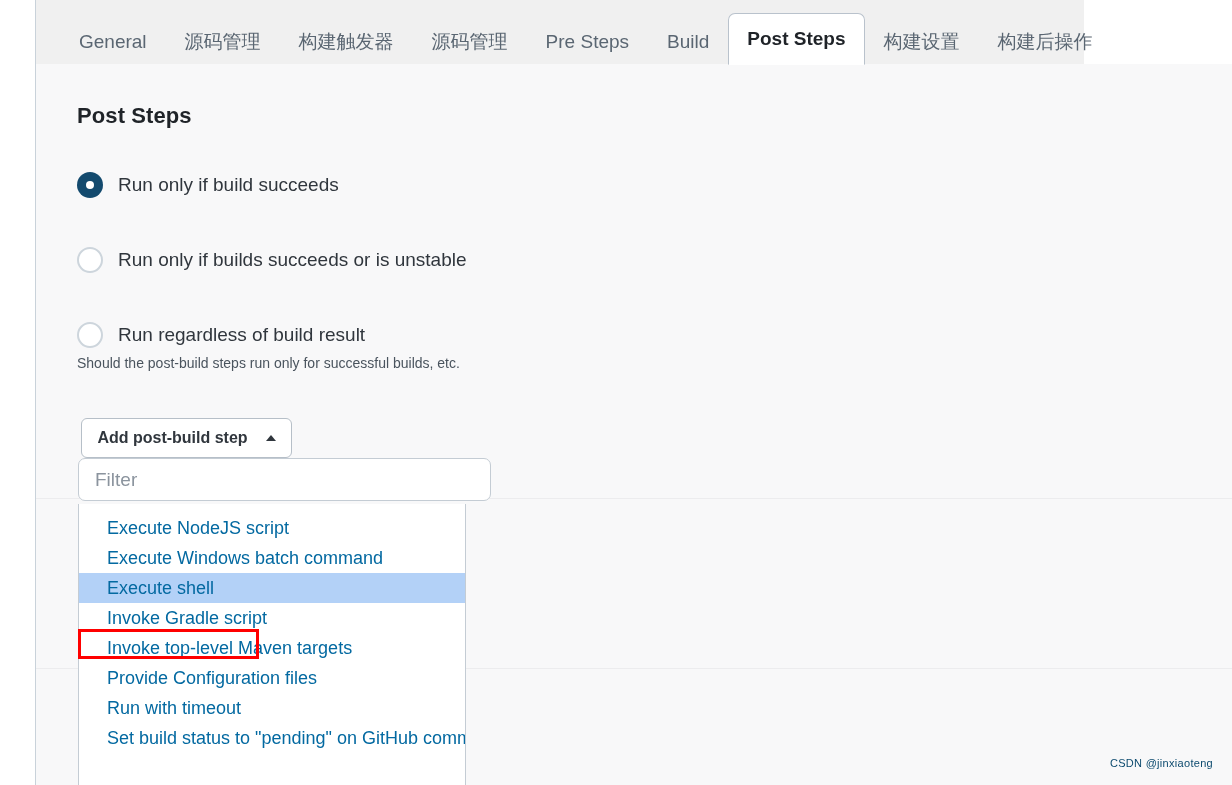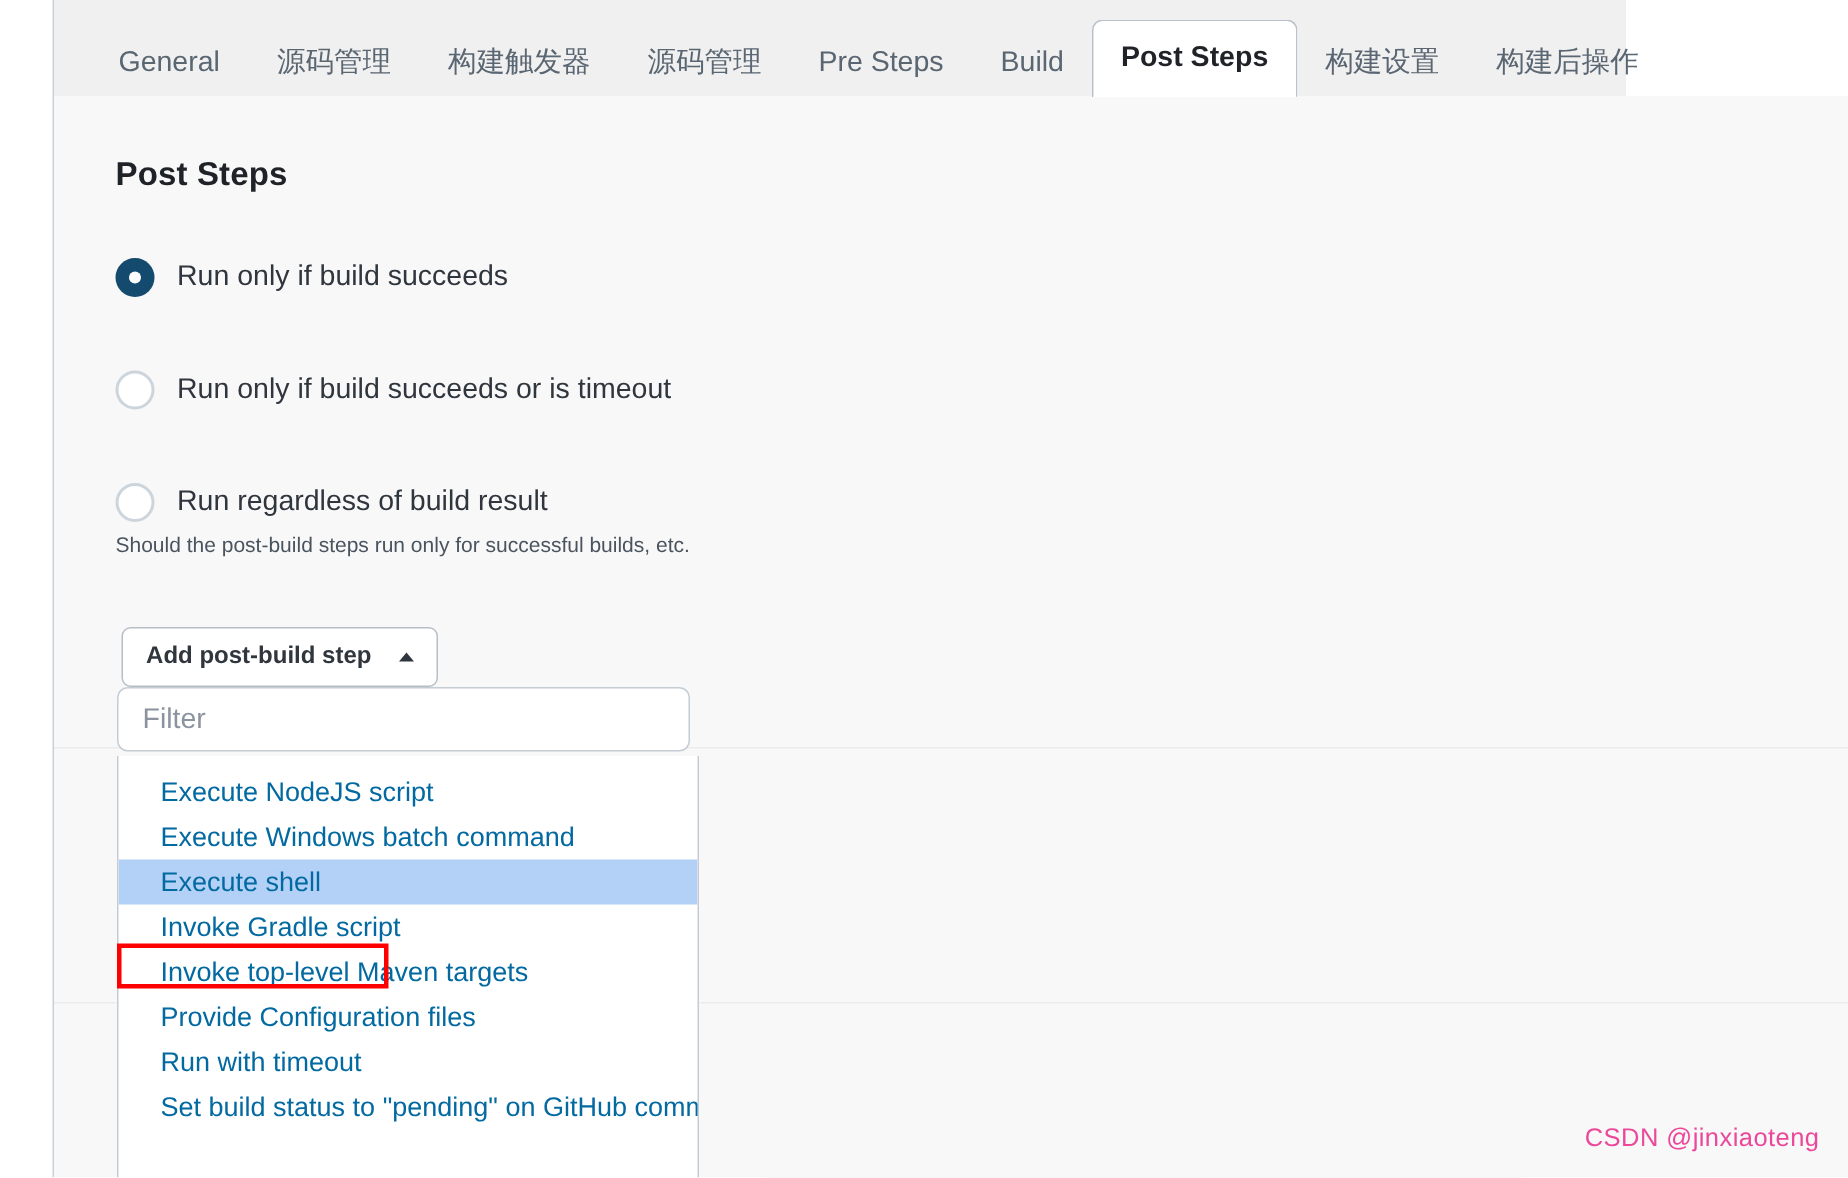--- a/index.html
+++ b/index.html
@@ -191,21 +191,21 @@
     border-right: 5px solid transparent;
     border-bottom: 6px solid #30363d;
     display: inline-block;
   }
 
   
   .filter-input {
     position: absolute;
     left: 42px;
     top: 394px;
-    width: 382px;
+    width: 413px;
     height: 43px;
     box-sizing: border-box;
     background: #ffffff;
     border: 1px solid #c4ccd4;
     border-radius: 7px;
     padding: 0 16px;
     font-size: 19px;
     color: #30363d;
     font-family: "Liberation Sans", sans-serif;
     outline: none;
@@ -254,22 +254,22 @@
     box-sizing: border-box;
     z-index: 9;
     pointer-events: none;
   }
 
   
   .watermark {
     position: absolute;
     right: 19px;
     bottom: 16px;
-    font-size: 17px;
-    color: #ec4899;
+    font-size: 11px;
+    color: #0c4a6e;
     letter-spacing: 0.3px;
     white-space: nowrap;
     z-index: 8;
   }
 </style>
 </head>
 <body>
 
 <div id="page">
 
@@ -296,21 +296,21 @@
     <div class="hr two"></div>
 
     <div class="page-title">Post Steps</div>
 
     <div class="radio-row r0">
       <span class="radio checked"></span>
       <span class="radio-label">Run only if build succeeds</span>
     </div>
     <div class="radio-row r1">
       <span class="radio"></span>
-      <span class="radio-label">Run only if build succeeds or is timeout</span>
+      <span class="radio-label">Run only if builds succeeds or is unstable</span>
     </div>
     <div class="radio-row r2">
       <span class="radio"></span>
       <span class="radio-label">Run regardless of build result</span>
     </div>
 
     <div class="help-text">Should the post-build steps run only for successful builds, etc.</div>
 
     <div class="add-btn">
       <span>Add post-build step</span>

